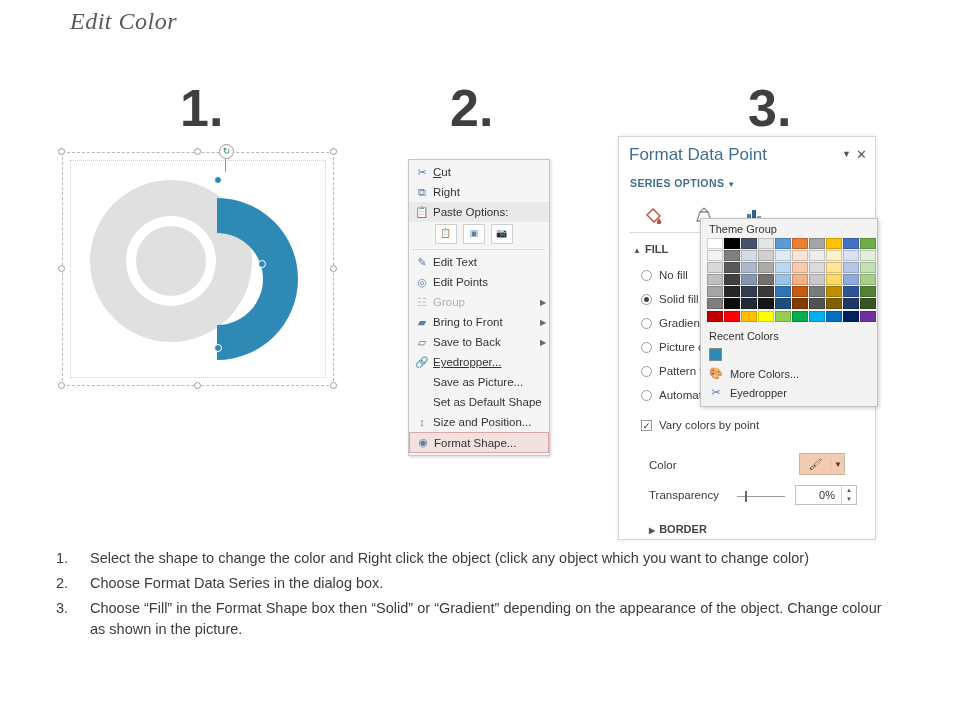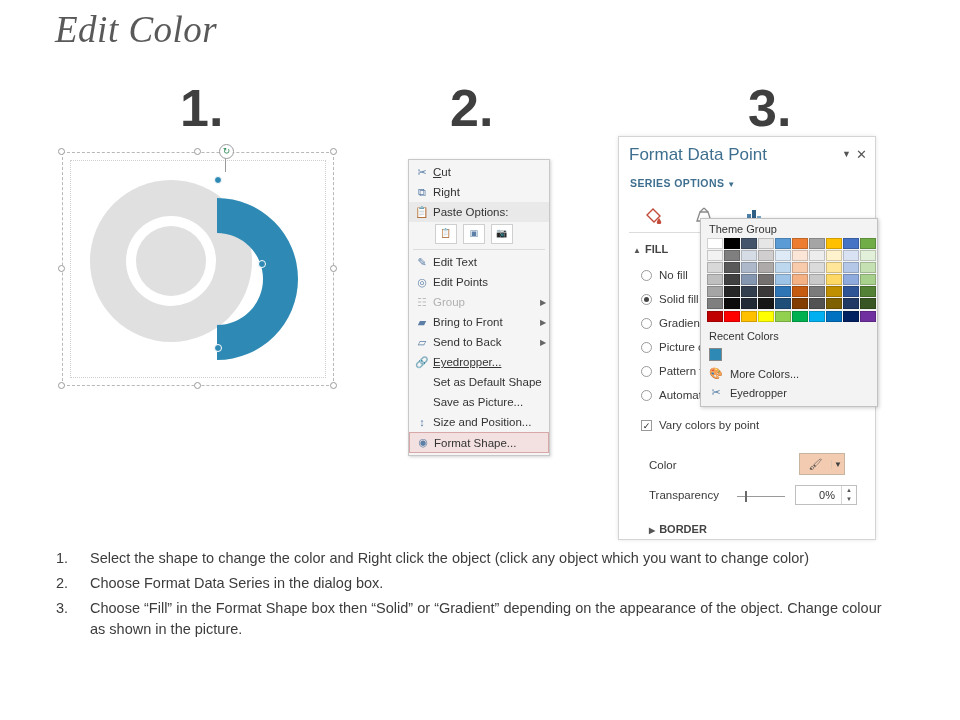--- a/index.html
+++ b/index.html
@@ -12,23 +12,23 @@
     background: #ffffff;
     font-family: "Liberation Sans", sans-serif;
     color: #404040;
     overflow: hidden;
     position: relative;
   }
 
   
   .page-title {
     position: absolute;
-    left: 55px;
+    left: 70px;
     top: 8px;
-    font-size: 37px;
+    font-size: 24px;
     color: #595959;
     font-family: "Liberation Serif", serif;
     font-style: italic;
     font-weight: normal;
     letter-spacing: 0.5px;
   }
 
   
   .step-num {
     position: absolute;
@@ -526,34 +526,34 @@
     <span class="lbl">Group</span>
     <span class="arrow">▶</span>
   </div>
   <div class="cm-item">
     <span class="ico">▰</span>
     <span class="lbl">Bring to Front</span>
     <span class="arrow">▶</span>
   </div>
   <div class="cm-item">
     <span class="ico">▱</span>
-    <span class="lbl">Send to Back</span>
+    <span class="lbl">Save to Back</span>
     <span class="arrow">▶</span>
   </div>
   <div class="cm-item">
     <span class="ico">🔗</span>
     <span class="lbl cm-underline">Eyedropper...</span>
   </div>
   <div class="cm-item">
     <span class="ico"></span>
+    <span class="lbl">Save as Picture...</span>
+  </div>
+  <div class="cm-item">
+    <span class="ico"></span>
     <span class="lbl">Set as Default Shape</span>
-  </div>
-  <div class="cm-item">
-    <span class="ico"></span>
-    <span class="lbl">Save as Picture...</span>
   </div>
   <div class="cm-item">
     <span class="ico">↕</span>
     <span class="lbl">Size and Position...</span>
   </div>
   <div class="cm-item highlight">
     <span class="ico">◉</span>
     <span class="lbl">Format Shape...</span>
   </div>
 </div>

